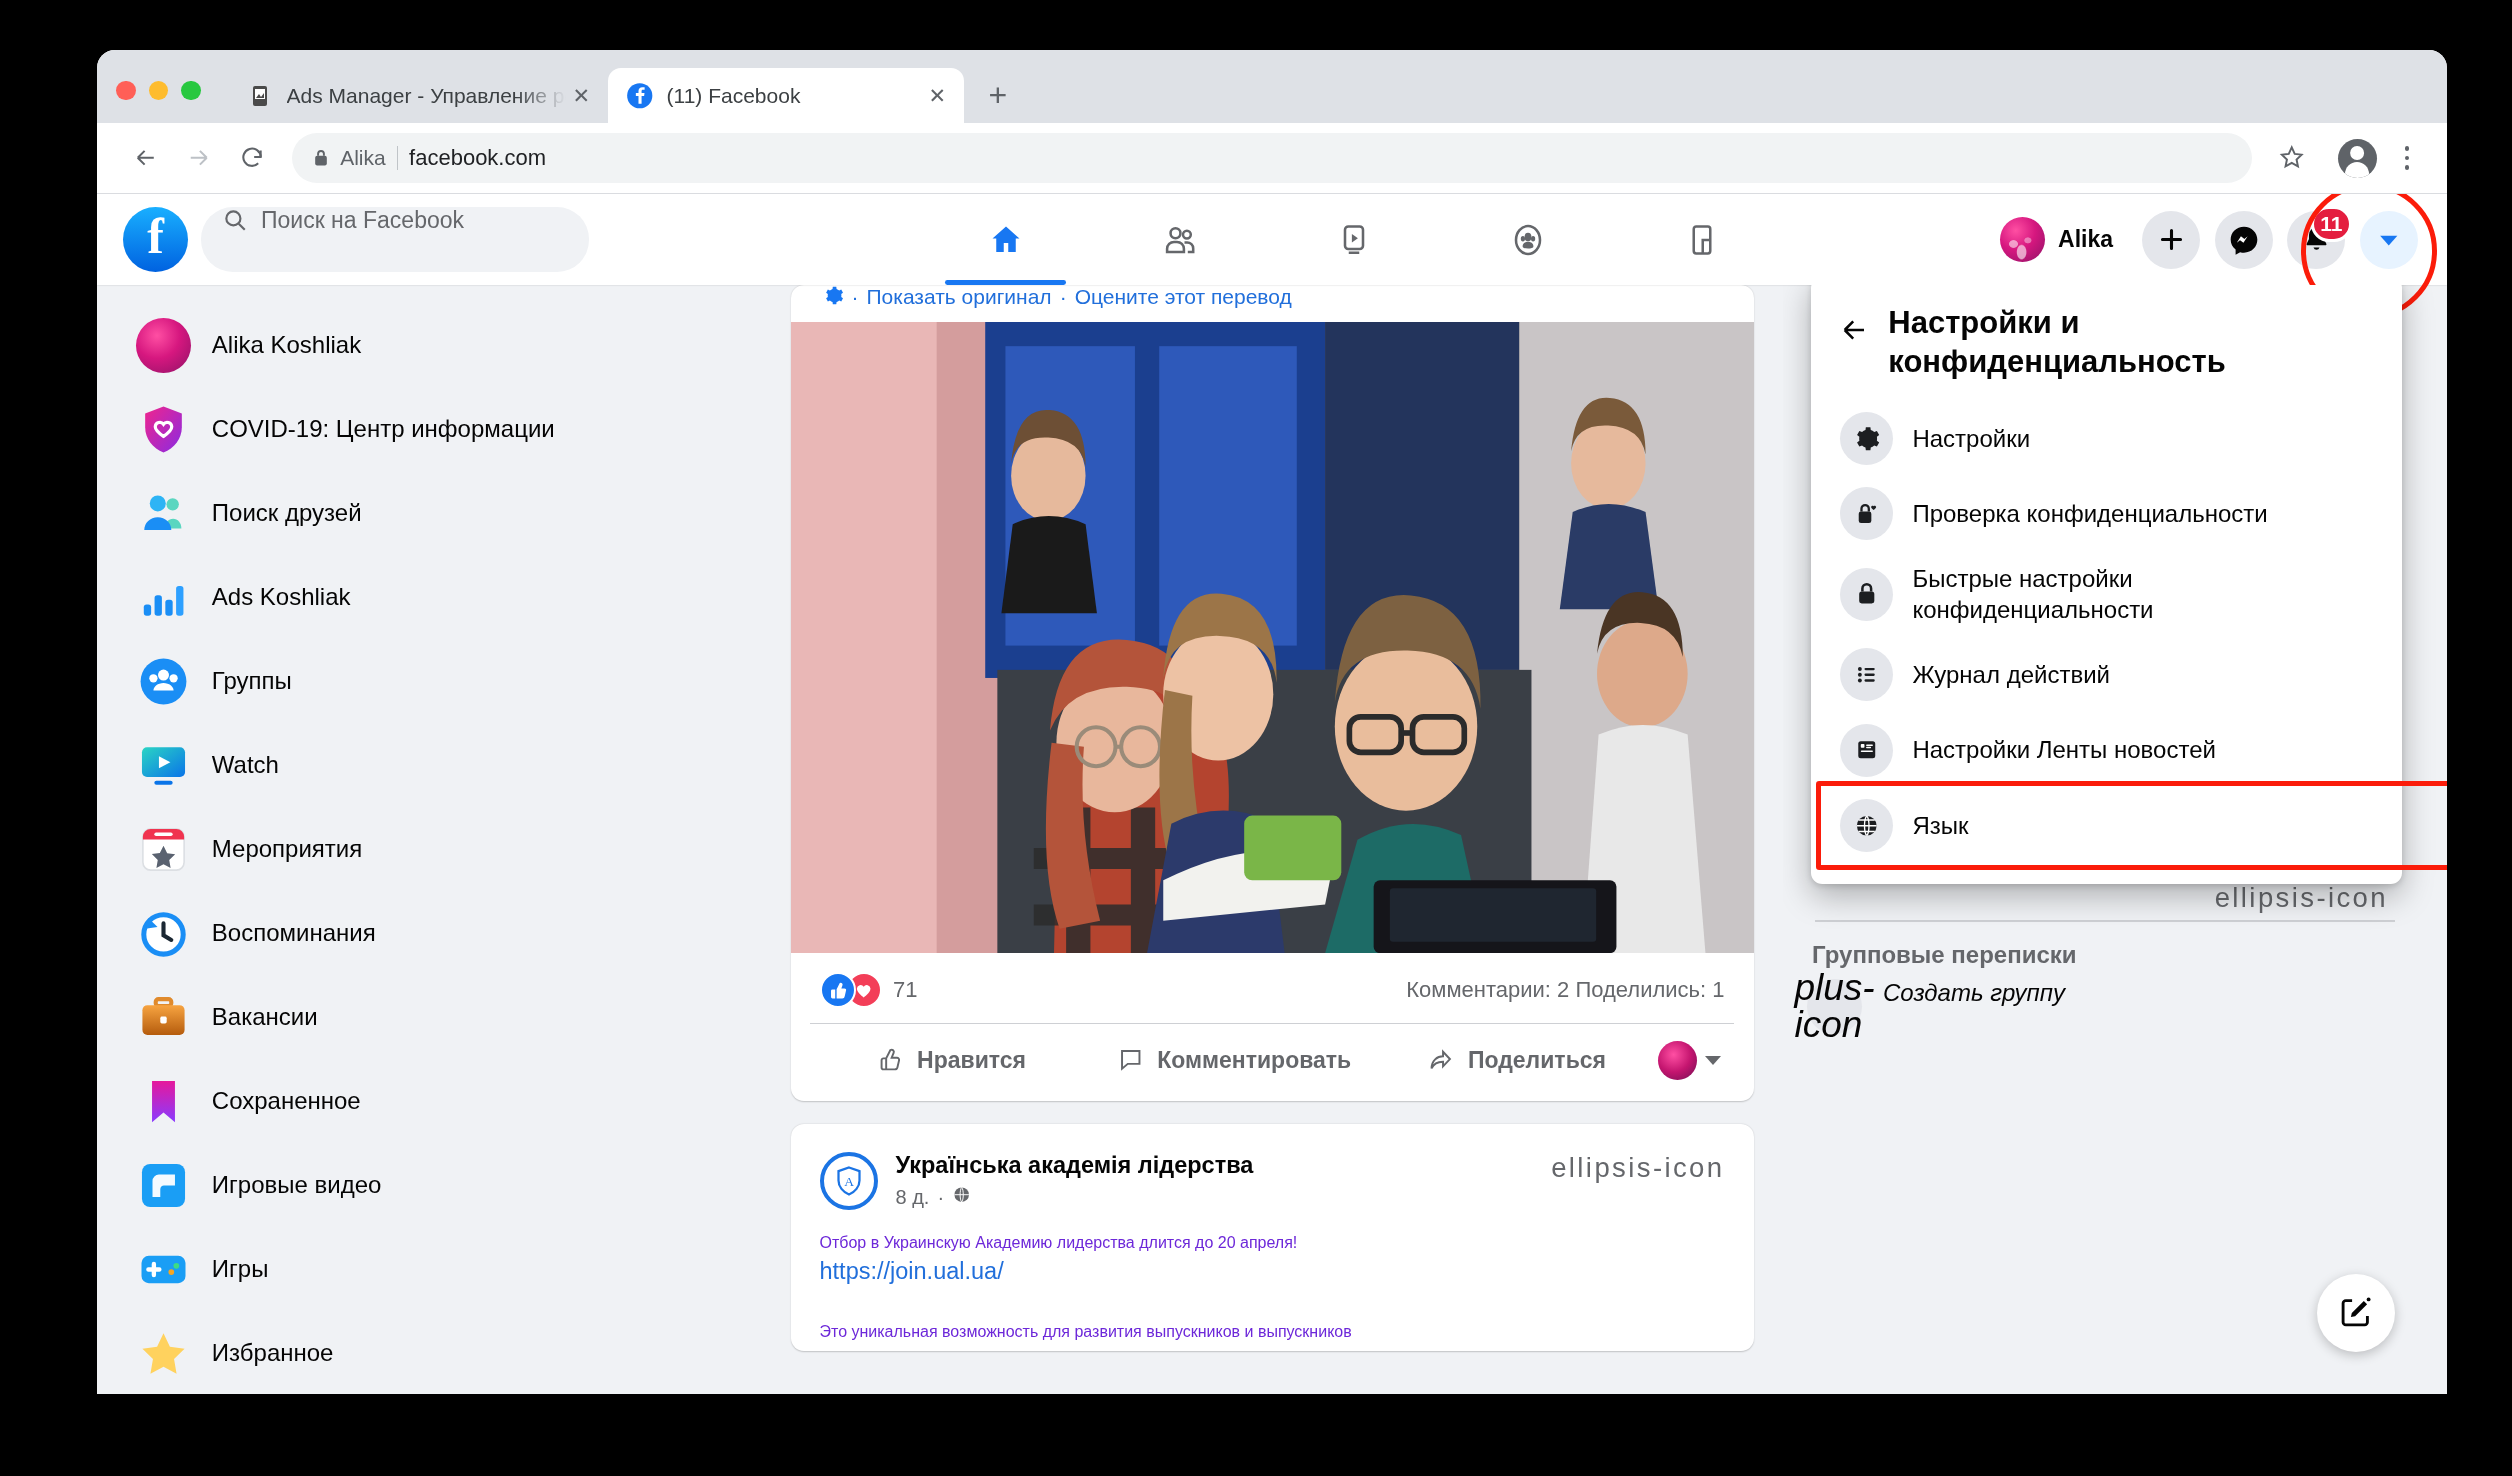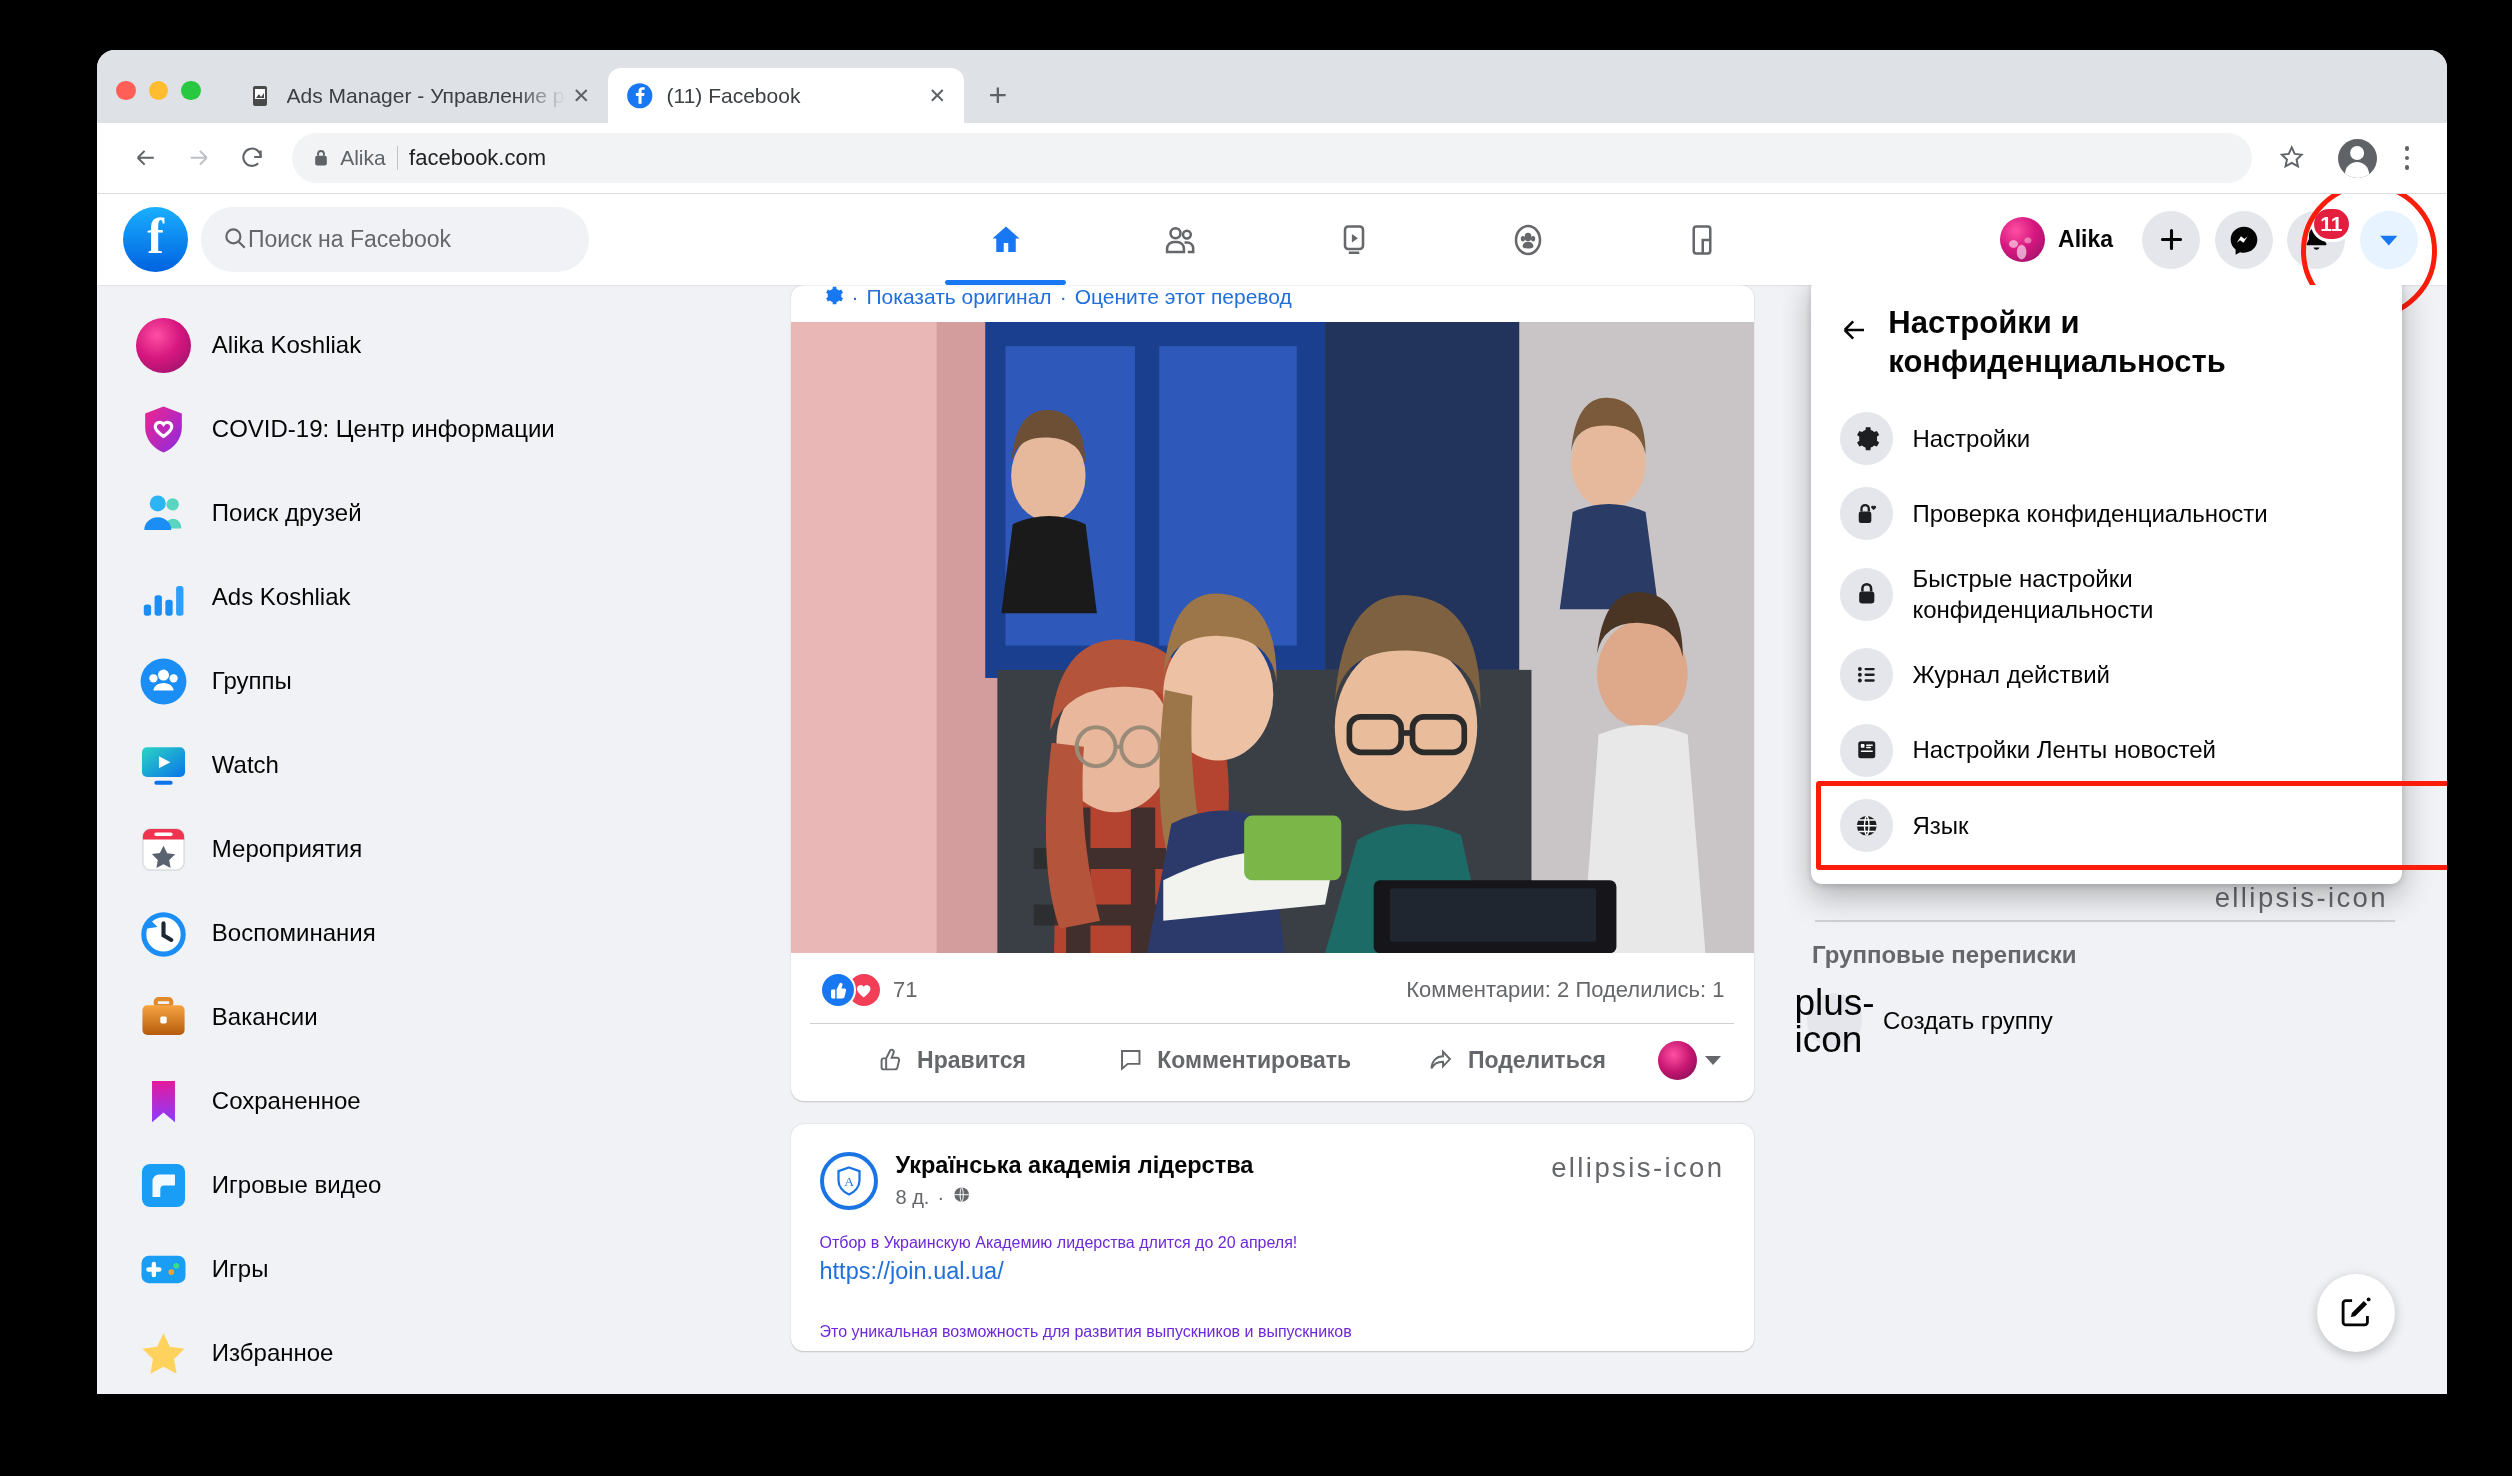--- a/index.html
+++ b/index.html
@@ -115,21 +115,21 @@
     width: 65px; height: 65px; border-radius: 50%;
     background: linear-gradient(180deg,#19afff 0%,#0062e0 100%);
     display: flex; align-items: center; justify-content: center;
     color: #fff; font-size: 50px; font-weight: bold;
     font-family: "Liberation Serif", serif; flex: none;
     line-height: 0.95; padding-bottom: 6.5px;
   }
   .fb-search {
     height: 65px; flex: 1; max-width: 388px;
     background: #f0f2f5; border-radius: 32px;
-    display: flex; align-items: center; padding: 0 21px;
+    display: flex; align-items: flex-start; gap: 13px; padding: 0 21px;
   }
   .fb-search-ph { font-size: 23px; color: #65676b; }
 
   .fb-nav { flex: 1; display: flex; align-items: center; justify-content: center; gap: 53px; height: 100%; }
   .fb-nav-item {
     width: 121px; height: 100%;
     display: flex; align-items: center; justify-content: center;
     position: relative; color: #65676b;
   }
   .fb-nav-item.active { color: #1877f2; }
@@ -219,21 +219,21 @@
   .post2-meta { font-size: 20px; color: #65676b; display: flex; align-items: center; gap: 8px; margin-top: 6.5px; }
   .post2-dots { margin-left: auto; color: #65676b; font-size: 27.5px; letter-spacing: 2.4px; line-height: 0.5; padding-top: 9.7px; }
   .post2-body { padding: 21px 29px 8px 29px; }
   .post2-line { font-size: 16px; color: #6d28d9; line-height: 1.45; }
   .post2-link { font-size: 23.5px; color: #216fdb; line-height: 1.45; }
   .post2-gap { height: 32px; }
 
   .col-right { width: 664px; flex: none; padding: 21px 36px 0 16px; position: relative; overflow: hidden; }
   .right-sep { height: 1.6px; background: #ced0d4; margin: 11.3px 16px 19.4px 16px; }
   .right-title { font-size: 24px; font-weight: bold; color: #65676b; padding-left: 13px; }
-  .right-item { display: flex; align-items: center; gap: 21px; height: 84px; padding-left: 8px; margin-top: 9.7px; }
+  .right-item { display: flex; align-items: flex-start; gap: 21px; height: 84px; padding-left: 8px; margin-top: 9.7px; font-style: italic; }
   .right-plus {
     width: 55px; height: 55px; border-radius: 50%; background: #e4e6eb;
     display: flex; align-items: center; justify-content: center;
     color: #050505; font-size: 37px; font-weight: 300; line-height: 1; flex: none;
   }
   .right-label { font-size: 24px; color: #050505; font-weight: 500; }
   .hidden-row { display:flex; align-items:center; justify-content:flex-end; padding-right: 23px; color:#65676b; font-size:27.5px; letter-spacing:2.4px; line-height:0.4; height: 24px; }
 
   
   .dropdown {

